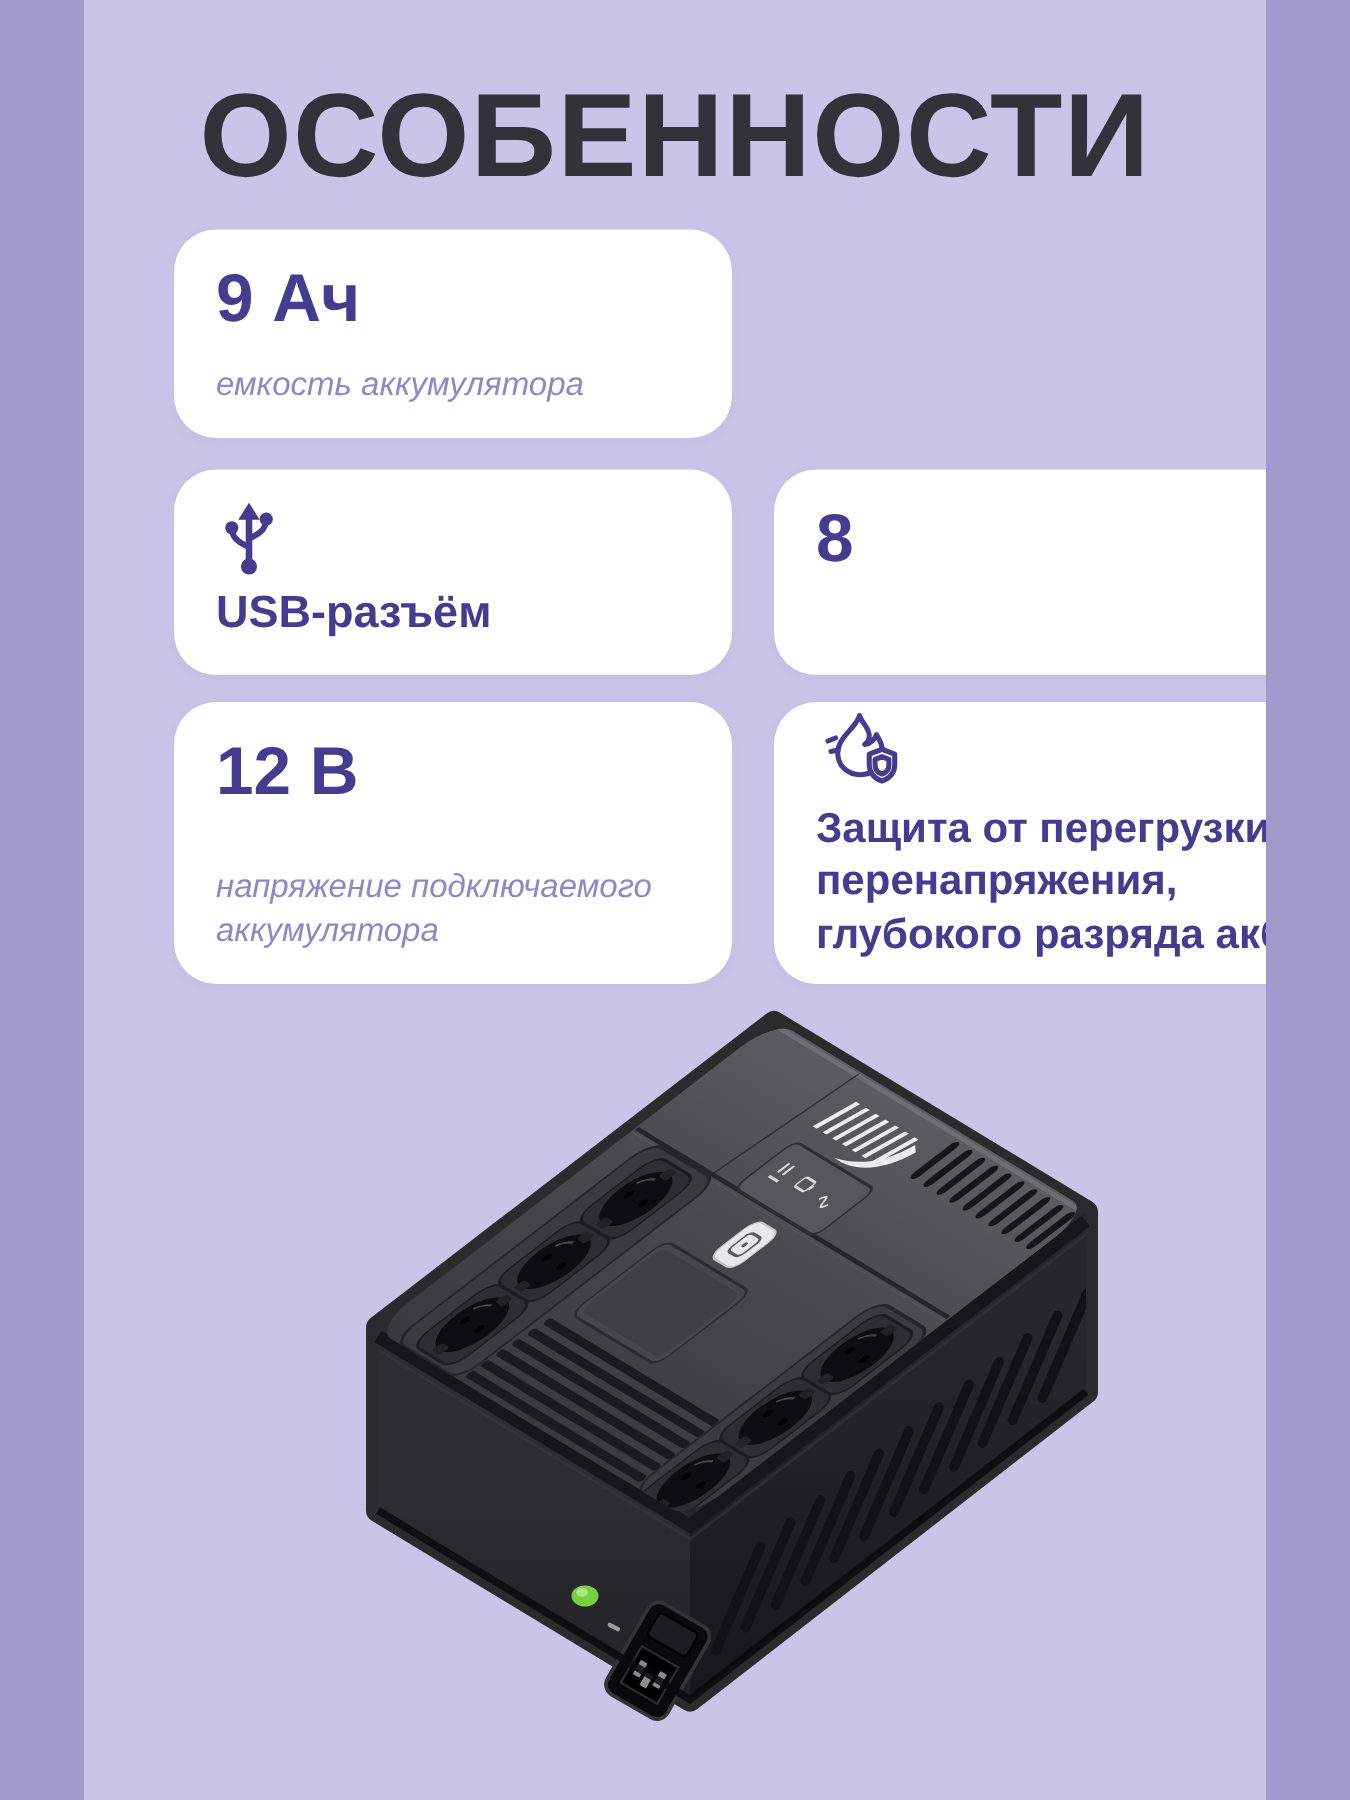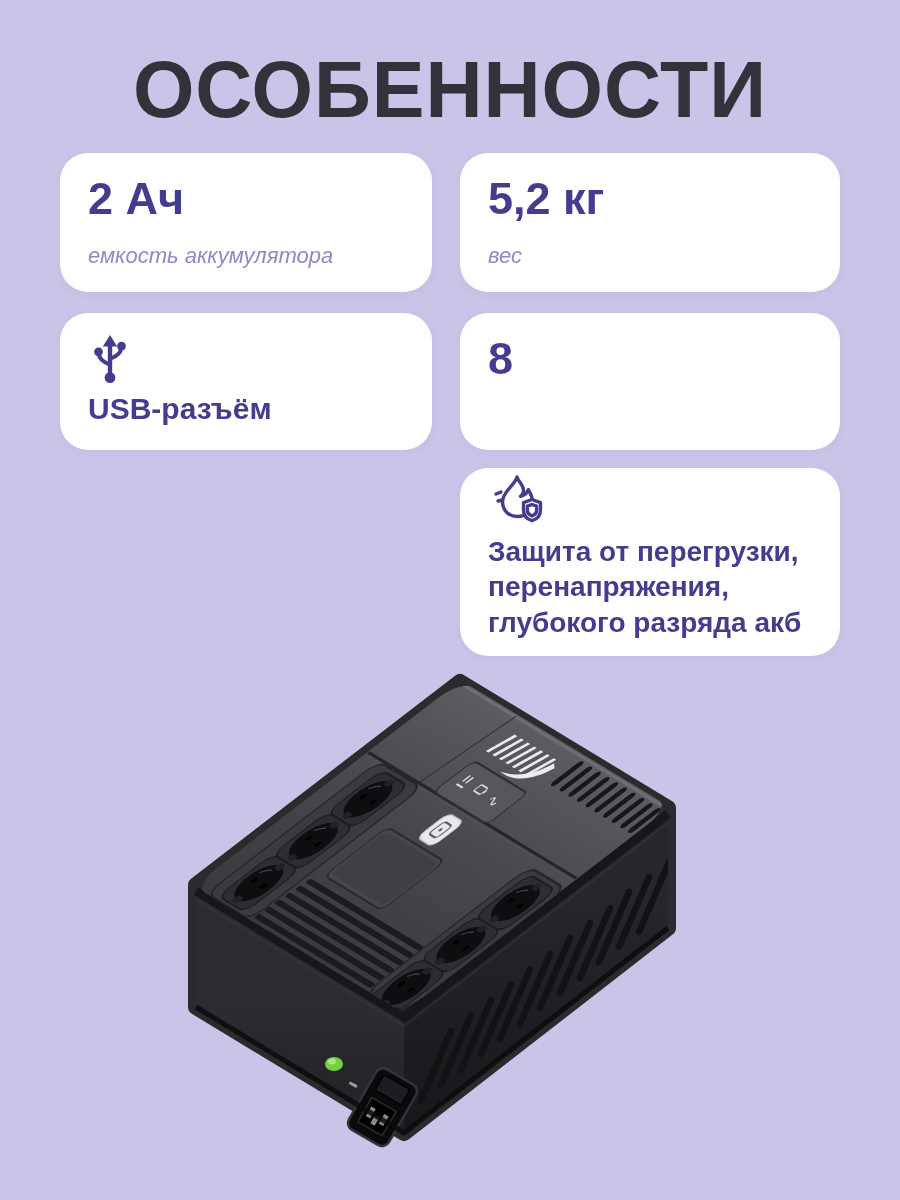--- a/index.html
+++ b/index.html
@@ -6,21 +6,21 @@
     --background:#c9c5e8;
     --card:#ffffff;
     --title:#32323a;
     --accent:#443d8f;
     --muted:#8e89c6;
     --led:#72d23f;
   }
   *{margin:0;padding:0;box-sizing:border-box;}
   body{background:#9f9ac9;font-family:"Liberation Sans",sans-serif;}
   .canvas{
-    position:relative;width:900px;height:1200px;margin:0 auto;
+    position:relative;width:788px;height:1200px;margin:0 auto;
     background:var(--background);overflow:hidden;
   }
   .page-title{
     position:absolute;left:0;top:44px;width:100%;
     text-align:center;font-size:79px;font-weight:bold;
     letter-spacing:1px;color:var(--title);
   }
   .card{
     position:absolute;background:var(--card);border-radius:28px;
     display:flex;flex-direction:column;justify-content:space-between;
@@ -40,48 +40,48 @@
   .product-photo{position:absolute;left:130px;top:640px;width:620px;height:560px;}
 </style>
 </head>
 <body>
 
 <div class="canvas">
 
   <div class="page-title">ОСОБЕННОСТИ</div>
 
   <div class="card" id="card-capacity">
-    <div class="value">2 Ач</div>
+    <div class="value">9 Ач</div>
     <div class="label">емкость аккумулятора</div>
   </div>
 
-  <div class="card" id="card-weight">
-    <div class="value">5,2 кг</div>
-    <div class="label">вес</div>
-  </div>
 
   <div class="card" id="card-usb">
     <div class="icon-wrap">
       <svg width="44" height="56" viewBox="0 0 46 56" fill="none">
         <path d="M23 3 L30.5 15 L15.5 15 Z" fill="var(--accent)"></path>
         <line x1="23" y1="12" x2="23" y2="45" stroke="var(--accent)" stroke-width="4.6"></line>
         <circle cx="23" cy="47.5" r="5.6" fill="var(--accent)"></circle>
         <path d="M23 34 C16 31 11.5 27.5 11.5 23" stroke="var(--accent)" stroke-width="4.2" fill="none"></path>
         <circle cx="11" cy="20.5" r="4.6" fill="var(--accent)"></circle>
         <path d="M23 28 C30 25 34.5 21.5 34.5 17" stroke="var(--accent)" stroke-width="4.2" fill="none"></path>
         <circle cx="35" cy="14.5" r="4.6" fill="var(--accent)"></circle>
       </svg>
     </div>
     <div class="label-bold" style="font-size:30px;">USB-разъём</div>
   </div>
 
   <div class="card" id="card-outlets">
     <div class="value">8</div>
   </div>
 
+  <div class="card" id="card-voltage">
+    <div class="value">12 В</div>
+    <div class="label" style="max-width:320px;">напряжение подключаемого аккумулятора</div>
+  </div>
 
   <div class="card" id="card-protection">
     <div class="icon-wrap">
       <svg width="58" height="56" viewBox="0 0 58 56" fill="none" stroke="var(--accent)" stroke-width="3.4" stroke-linecap="round" stroke-linejoin="round">
         <path d="M8 22 L13 20"></path>
         <path d="M10 29 L14.5 28"></path>
         <path d="M29 5 c1.5 5 6.5 8 6.5 13.5 c0 2.8-1.2 4.6-3 5.8 c3.5-.6 6.5-3 7.8-6.6 c2.6 4 4.2 8.2 4.2 12.3 c0 8.6-6.6 14.5-15 14.5 c-8.4 0-15-5.9-15-14.5 c0-6.6 4.6-11.3 8.4-15.6 c2.8-3.1 5.1-6 6.1-9.4 z"></path>
         <path d="M44 27.5 l8.5 3.2 v7.2 c0 5.4-3.6 9.2-8.5 10.8 c-4.9-1.6-8.5-5.4-8.5-10.8 v-7.2 z" fill="#ffffff"></path>
         <path d="M44 32.5 l4.6 1.7 v3.9 c0 2.9-2 5-4.6 5.9 c-2.6-.9-4.6-3-4.6-5.9 v-3.9 z"></path>
       </svg>

